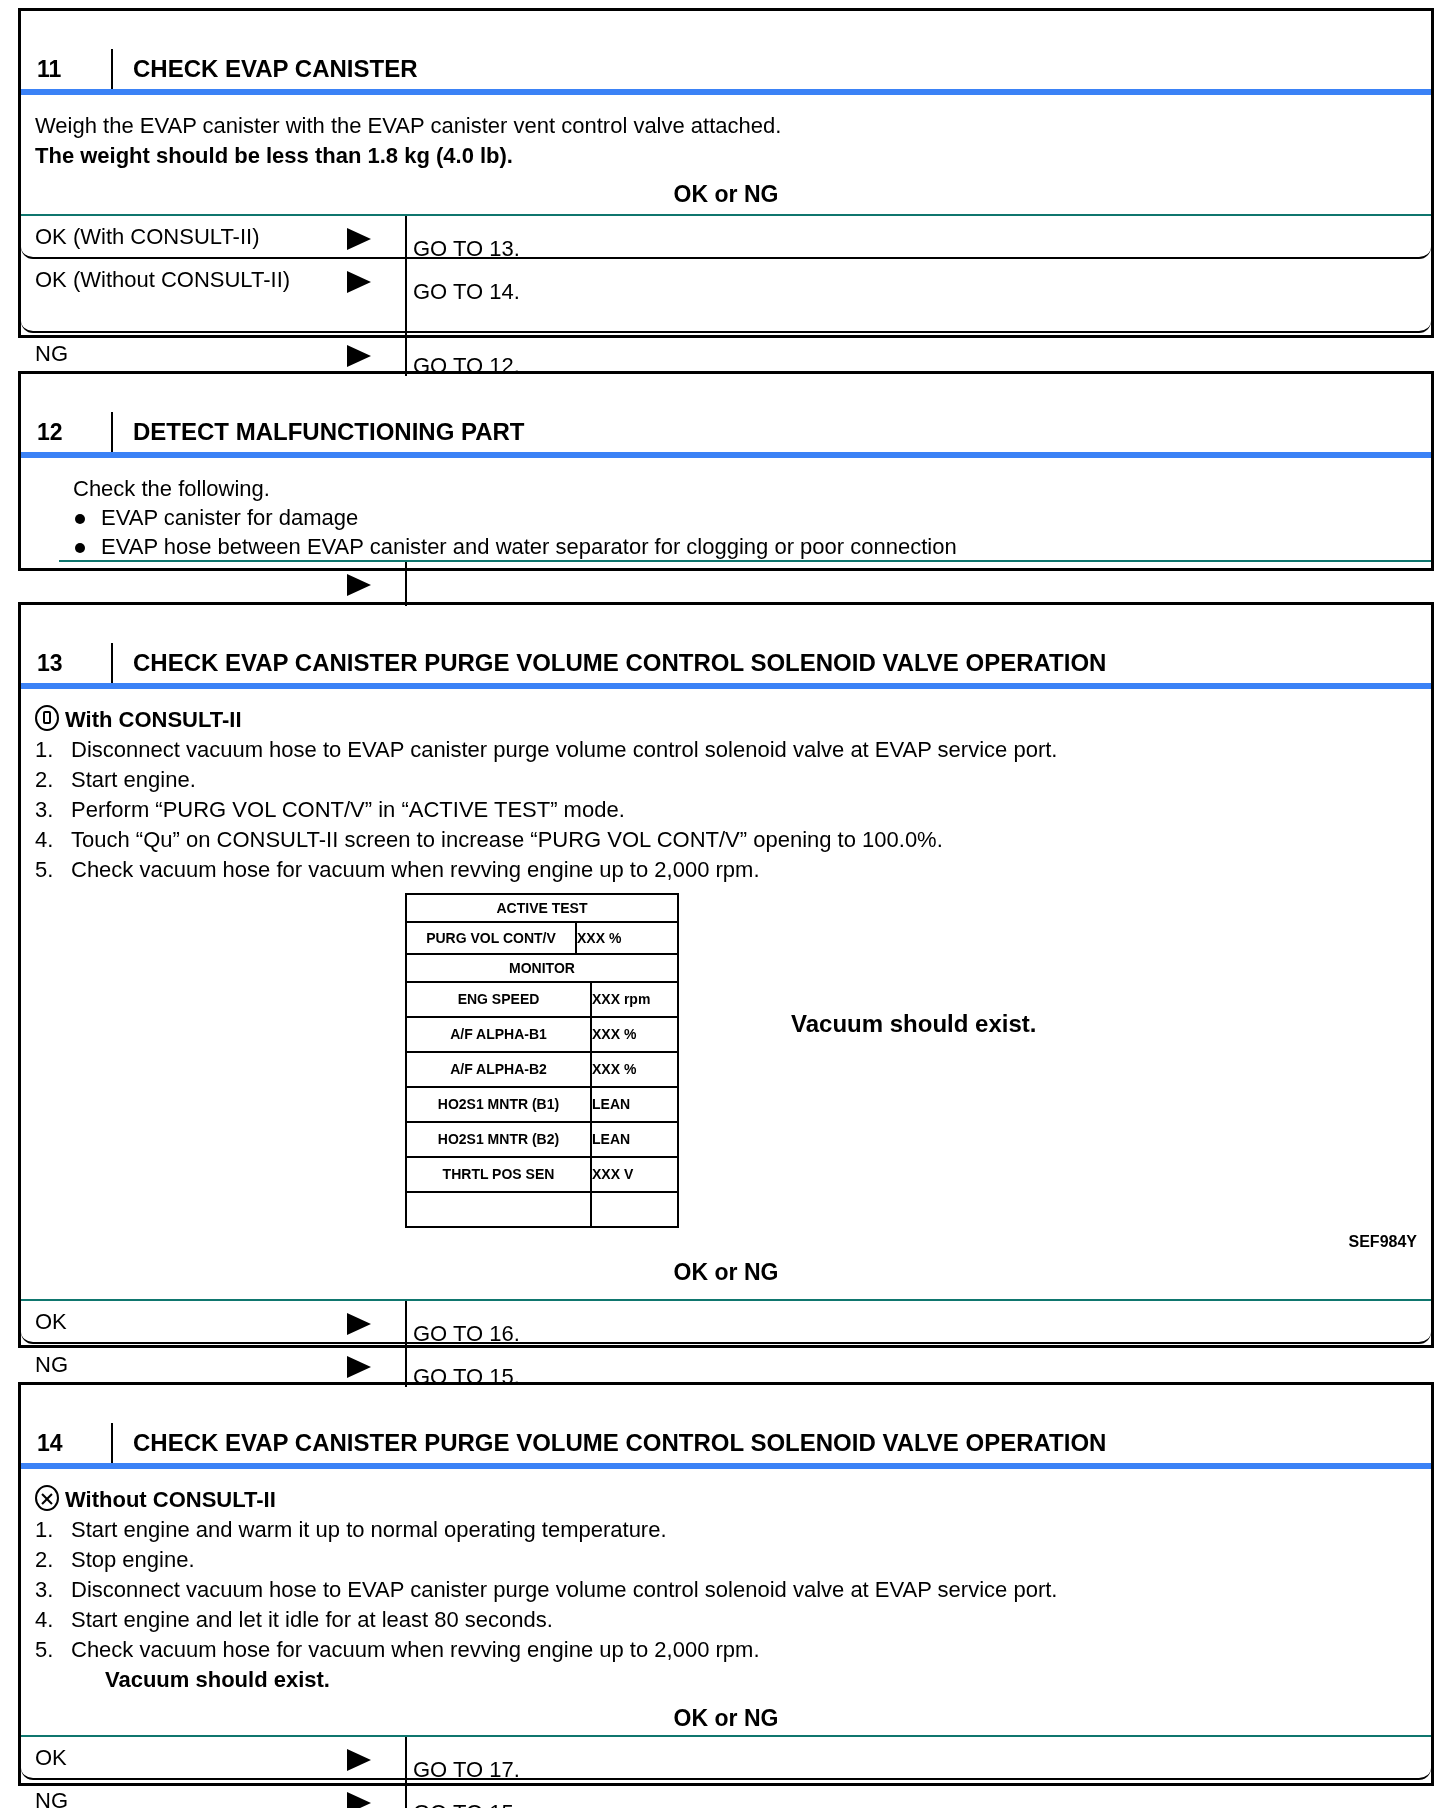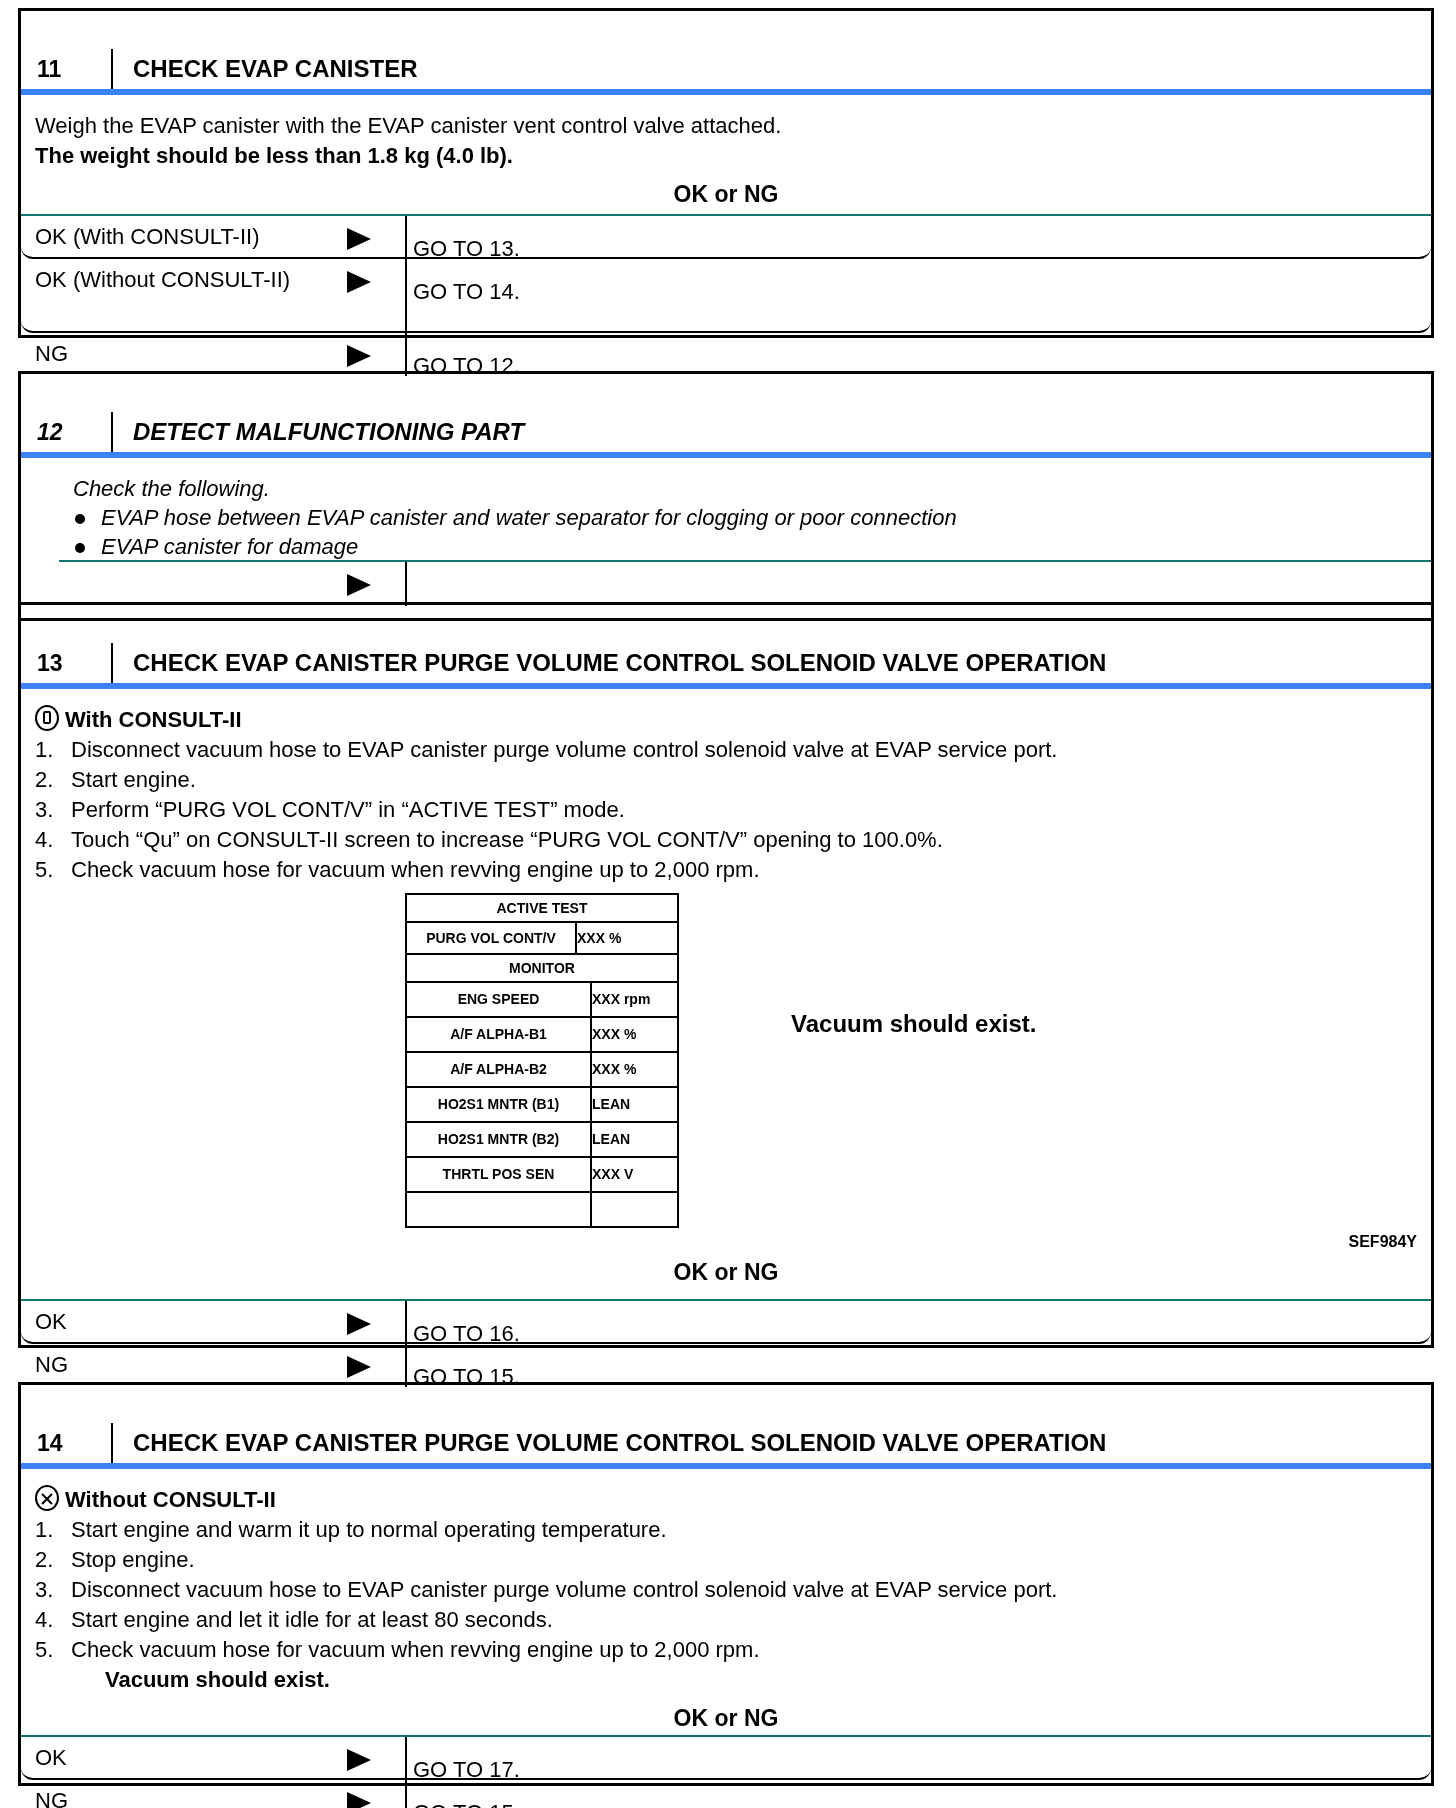--- a/index.html
+++ b/index.html
@@ -76,34 +76,34 @@
   </div>
   <div class="row" style="height:43px;">
     <div class="cond">
         <span class="lbl">NG</span>
         <span class="arrow"></span>
       </div>
     <div class="act">GO TO 12.</div>
   </div>
 </div>
 
-<div class="box" style="top:371px; height:250px;font-style:italic;">
+<div class="box" style="top:371px; height:200px;">
   <div class="hdr">
     <div class="num">12</div>
     <div class="title">DETECT MALFUNCTIONING PART</div>
   </div>
   <div class="body" style="height:104px; line-height:29px;margin-left:38px;">
     <div>Check the following.</div>
     <div class="bullet">
         <span class="dot"></span>
-        <span>EVAP hose between EVAP canister and water separator for clogging or poor connection</span>
+        <span>EVAP canister for damage</span>
       </div>
     <div class="bullet">
         <span class="dot"></span>
-        <span>EVAP canister for damage</span>
+        <span>EVAP hose between EVAP canister and water separator for clogging or poor connection</span>
       </div>
   </div>
   <div class="row" style="height:44px;">
     <div class="cond">
         <span class="lbl"></span>
         <span class="arrow"></span>
       </div>
   </div>
 </div>
 

